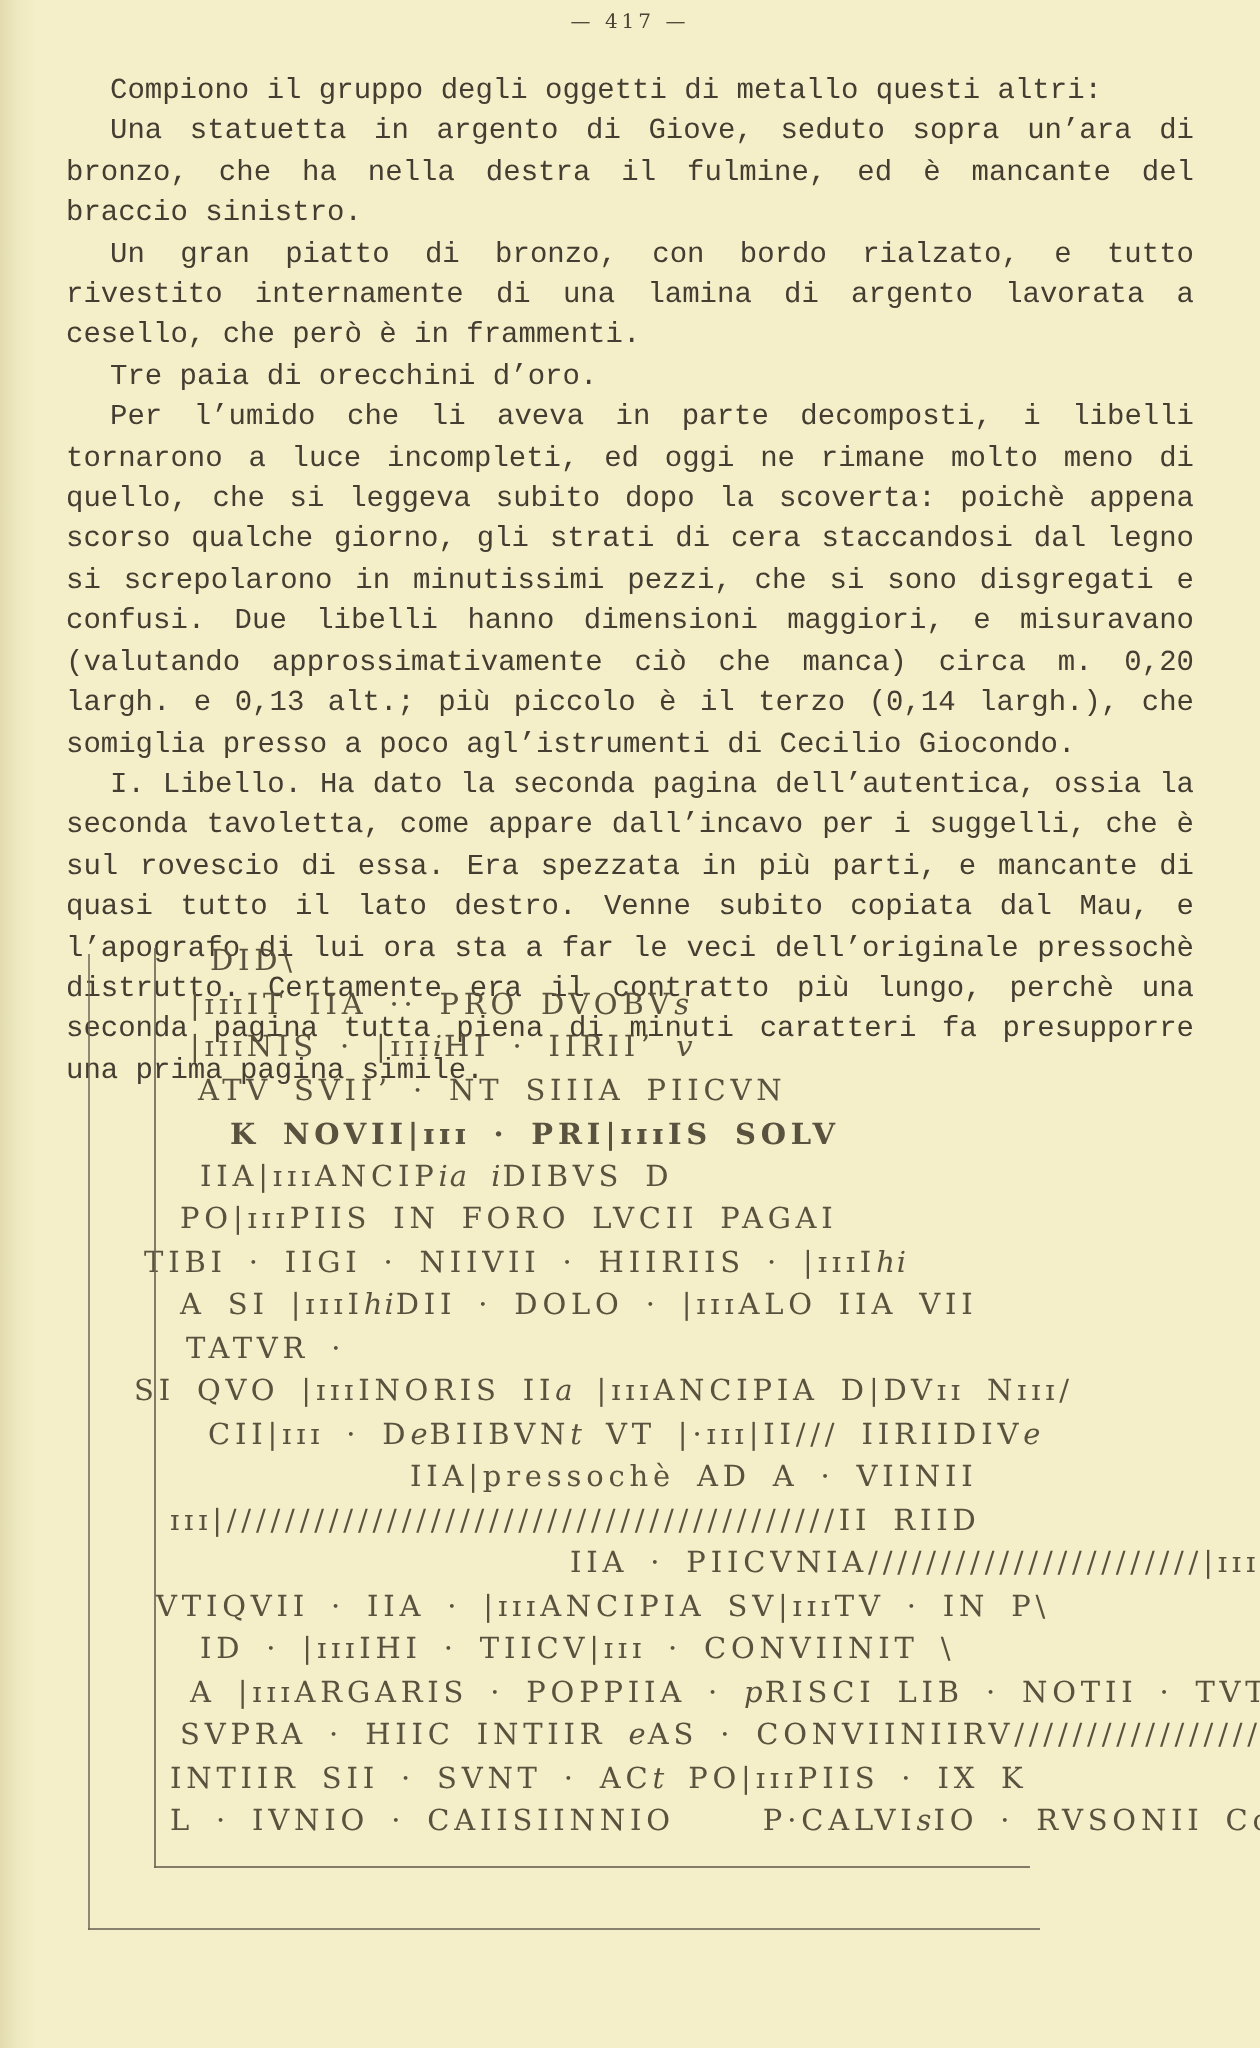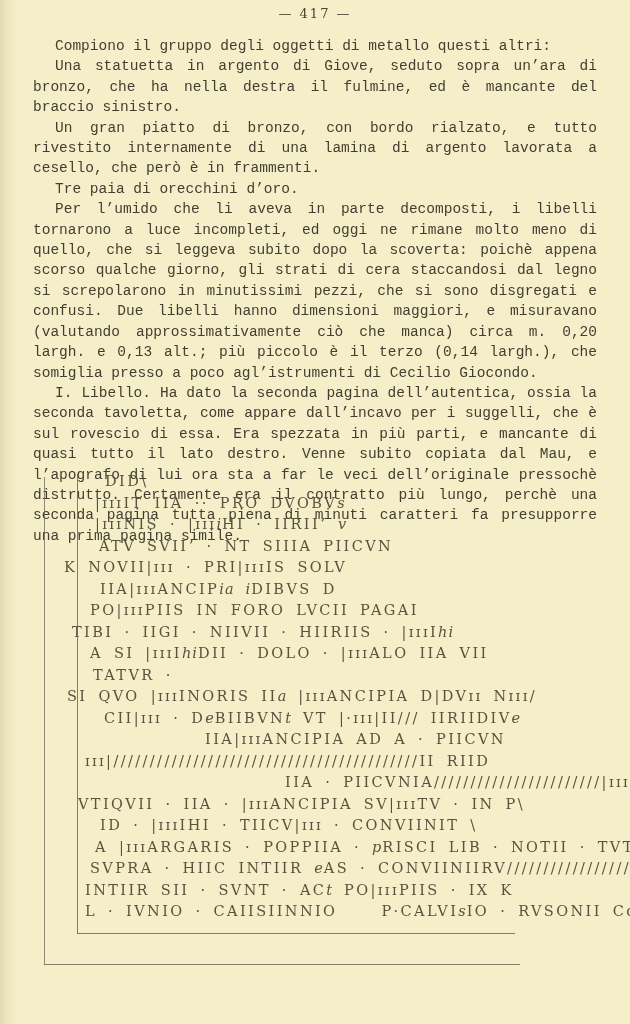--- a/index.html
+++ b/index.html
@@ -7,21 +7,21 @@
     position:relative;
     width:630px;height:1024px;
     background:#f4efc8;
     background-image:linear-gradient(90deg,#e2dbae 0px,#eee8c0 8px,#f4efc8 18px,#f4efc8 100%);
     font-family:"DejaVu Serif","Liberation Serif",serif;
     color:#443d31;
     overflow:hidden;
   }
   .page-number{
     position:absolute;top:6px;left:0;width:100%;
-    text-align:center;font-size:13px;letter-spacing:2px;
+    text-align:center;font-size:10px;letter-spacing:2px;
     color:#4a4336;
   }
   .bodytext{
     position:absolute;top:36px;left:33px;width:564px;
     font-size:14.5px;line-height:20.4px;
     text-align:justify;
   }
   .bodytext p{margin:0;text-indent:22px;font-family:Liberation Mono, monospace;}
   .inscription{
     position:absolute;top:471px;left:0;width:630px;
@@ -55,29 +55,29 @@
       <p>Tre paia di orecchini d’oro.</p>
       <p>Per l’umido che li aveva in parte decomposti, i libelli tornarono a luce incompleti, ed oggi ne rimane molto meno di quello, che si leggeva subito dopo la scoverta: poichè appena scorso qualche giorno, gli strati di cera staccandosi dal legno si screpolarono in minutissimi pezzi, che si sono disgregati e confusi. Due libelli hanno dimensioni maggiori, e misuravano (valutando approssimativamente ciò che manca) circa m. 0,20 largh. e 0,13 alt.; più piccolo è il terzo (0,14 largh.), che somiglia presso a poco agl’istrumenti di Cecilio Giocondo.</p>
       <p>I. Libello. Ha dato la seconda pagina dell’autentica, ossia la seconda tavoletta, come appare dall’incavo per i suggelli, che è sul rovescio di essa. Era spezzata in più parti, e mancante di quasi tutto il lato destro. Venne subito copiata dal Mau, e l’apografo di lui ora sta a far le veci dell’originale pressochè distrutto. Certamente era il contratto più lungo, perchè una seconda pagina tutta piena di minuti caratteri fa presupporre una prima pagina simile.</p>
     </div>
 
   <div class="inscription">
       <div class="insc-line" style="padding-left: 105px;">DID\</div>
       <div class="insc-line" style="padding-left: 95px;">|ɪɪɪIT IIA ·· PRO DVOBV<em>s</em></div>
       <div class="insc-line" style="padding-left: 95px;">|ɪɪɪNIS · |ɪɪɪ<em>i</em>HI · IIRIIʼ <em>v</em></div>
       <div class="insc-line" style="padding-left: 99px;">ATV SVIIʼ · NT SIIIA PIICVN</div>
-      <div class="insc-line" style="padding-left: 64px;">K NOVII|ɪɪɪ · PRI|ɪɪɪIS SOLV</div>
+      <div class="insc-line" style="padding-left: 115px; font-weight: bold;">K NOVII|ɪɪɪ · PRI|ɪɪɪIS SOLV</div>
       <div class="insc-line" style="padding-left: 100px;">IIA|ɪɪɪANCIP<em>ia</em> <em>i</em>DIBVS D</div>
       <div class="insc-line" style="padding-left: 90px;">PO|ɪɪɪPIIS IN FORO LVCII PAGAI</div>
       <div class="insc-line" style="padding-left: 72px;">TIBI · IIGI · NIIVII · HIIRIIS · |ɪɪɪI<em>hi</em></div>
       <div class="insc-line" style="padding-left: 90px;">A SI |ɪɪɪI<em>hi</em>DII · DOLO · |ɪɪɪALO IIA VII</div>
       <div class="insc-line" style="padding-left: 93px;">TATVR ·</div>
       <div class="insc-line" style="padding-left: 67px;">SI QVO |ɪɪɪINORIS II<em>a</em> |ɪɪɪANCIPIA D|DVɪɪ Nɪɪɪ/</div>
       <div class="insc-line" style="padding-left: 104px;">CII|ɪɪɪ · D<em>e</em>BIIBVN<em>t</em> VT |·ɪɪɪ|II/// IIRIIDIV<em>e</em></div>
-      <div class="insc-line" style="padding-left: 205px;">IIA|ɪɪɪANCIPIA AD A · PIICVN</div>
+      <div class="insc-line" style="padding-left: 205px;">IIA|pressochè AD A · VIINII</div>
       <div class="insc-line" style="padding-left: 85px;">ɪɪɪ|//////////////////////////////////////////II RIID</div>
       <div class="insc-line" style="padding-left: 105px; text-align: right;">IIA · PIICVNIA///////////////////////|ɪɪɪ</div>
       <div class="insc-line" style="padding-left: 78px;">VTIQVII · IIA · |ɪɪɪANCIPIA SV|ɪɪɪTV · IN P\</div>
       <div class="insc-line" style="padding-left: 100px;">ID · |ɪɪɪIHI · TIICV|ɪɪɪ · CONVIINIT \</div>
       <div class="insc-line" style="padding-left: 95px;">A |ɪɪɪARGARIS · POPPIIA · <em>p</em>RISCI LIB · NOTII · TVTO//////NSA PIIRS</div>
       <div class="insc-line" style="padding-left: 90px;">SVPRA · HIIC INTIIR <em>e</em>AS · CONVIINIIRV////////////////////////</div>
       <div class="insc-line" style="padding-left: 85px;">INTIIR SII · SVNT · AC<em>t</em> PO|ɪɪɪPIIS · IX K</div>
       <div class="insc-line" style="padding-left: 85px;">L · IVNIO · CAIISIINNIO    P·CALVI<em>s</em>IO · RVSONII CoS</div>
     </div>
 

